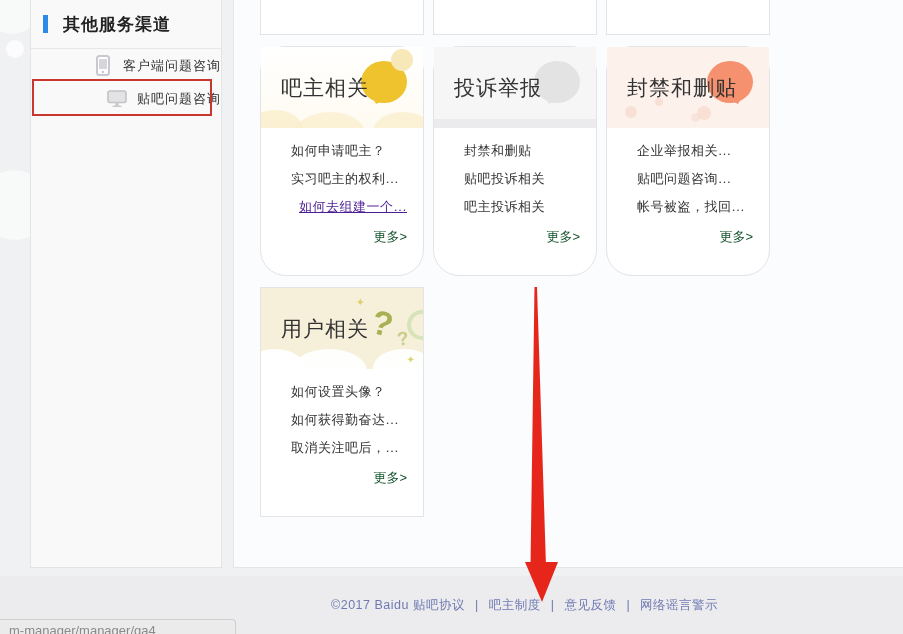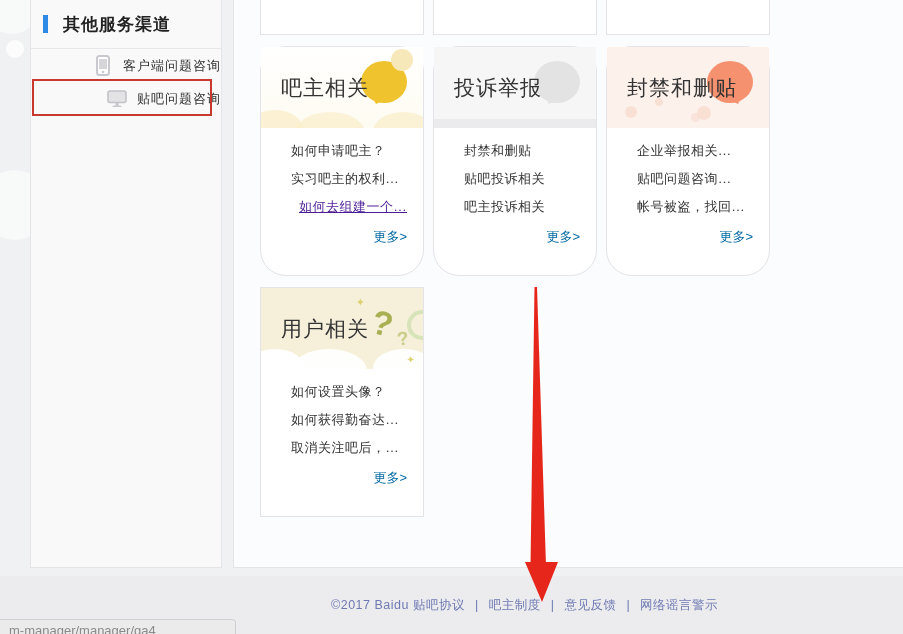--- a/index.html
+++ b/index.html
@@ -84,21 +84,21 @@
   .theme-cream .cl2 { left:30px; bottom:-24px; width:76px; height:44px; background:#fff; opacity:.9; }
   .theme-cream .cl3 { right:-12px; bottom:-18px; width:62px; height:38px; background:#fff; opacity:.9; }
   .qmark-lg { position:absolute; right:30px; top:16px; font-size:34px; font-weight:bold; color:#a9b054; transform:rotate(14deg); z-index:2; }
   .qmark-sm { position:absolute; right:14px; top:40px; font-size:19px; font-weight:bold; color:#c9cd8a; transform:rotate(-8deg); z-index:2; }
   .sparkle1 { position:absolute; right:58px; top:8px; font-size:11px; color:#ddd06e; z-index:2; }
   .sparkle2 { position:absolute; right:8px; top:66px; font-size:10px; color:#ddd06e; z-index:2; }
   .green-arc { position:absolute; right:-14px; top:22px; width:30px; height:30px; border-radius:50%; border:4px solid #cfe0b0; opacity:.8; }
   .card-body { padding:16px 16px 0 30px; }
   .qa-link { font-size:13px; color:#333; margin-bottom:14px; line-height:14px; letter-spacing:.5px; cursor:pointer;font-family:Liberation Serif, serif; }
   .qa-link.blue { color:#4c1d95; text-decoration:underline;text-align:right; }
-  .more { text-align:right; font-size:13px; color:#0369a1; margin-top:9px; cursor:pointer; }
+  .more { text-align:right; font-size:13px; color:#14532d; margin-top:9px; cursor:pointer; }
   
   .footer { position:absolute; left:0; top:576px; width:903px; height:58px; background:#ececee;padding-left:40px; }
   .footer-line { position:absolute; left:331px; top:21px; white-space:nowrap; font-size:12.5px; color:#6f7ab2; letter-spacing:.5px; }
   .footer-line a { color:#6f7ab2; text-decoration:none; cursor:pointer; }
   .footer-sep { margin:0 6px; }
   
   .status-bar {
     position:absolute; left:0; top:619px; width:236px; height:30px;
     background:#ebebeb; border:1px solid #cfcfcf; border-left:none;
     border-radius:0 4px 0 0; padding:3px 9px; font-size:13px; color:#8a8a8a;

